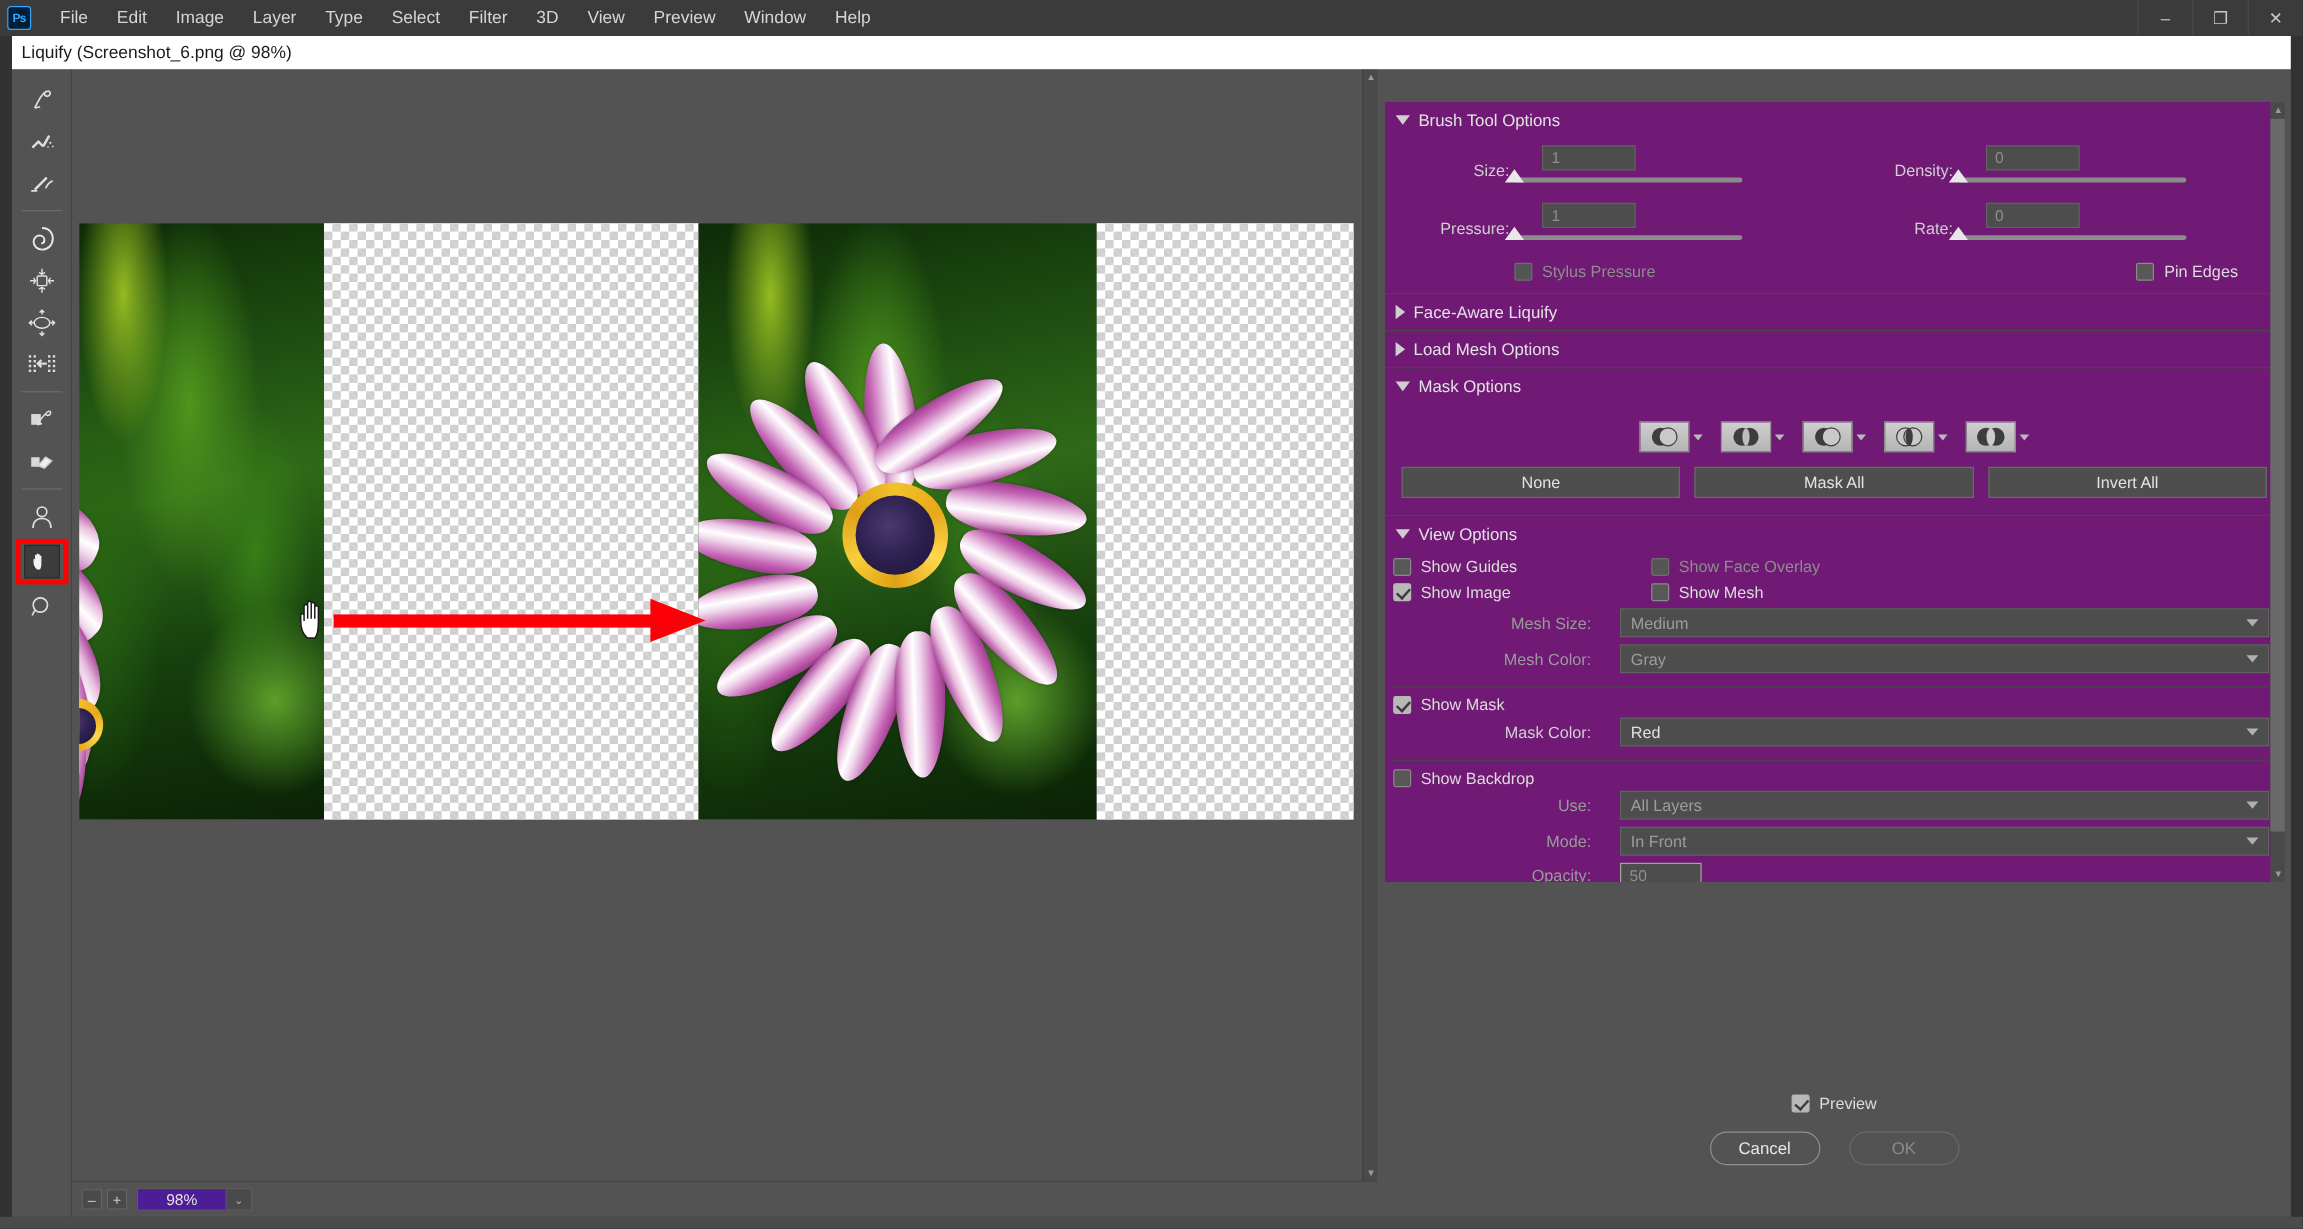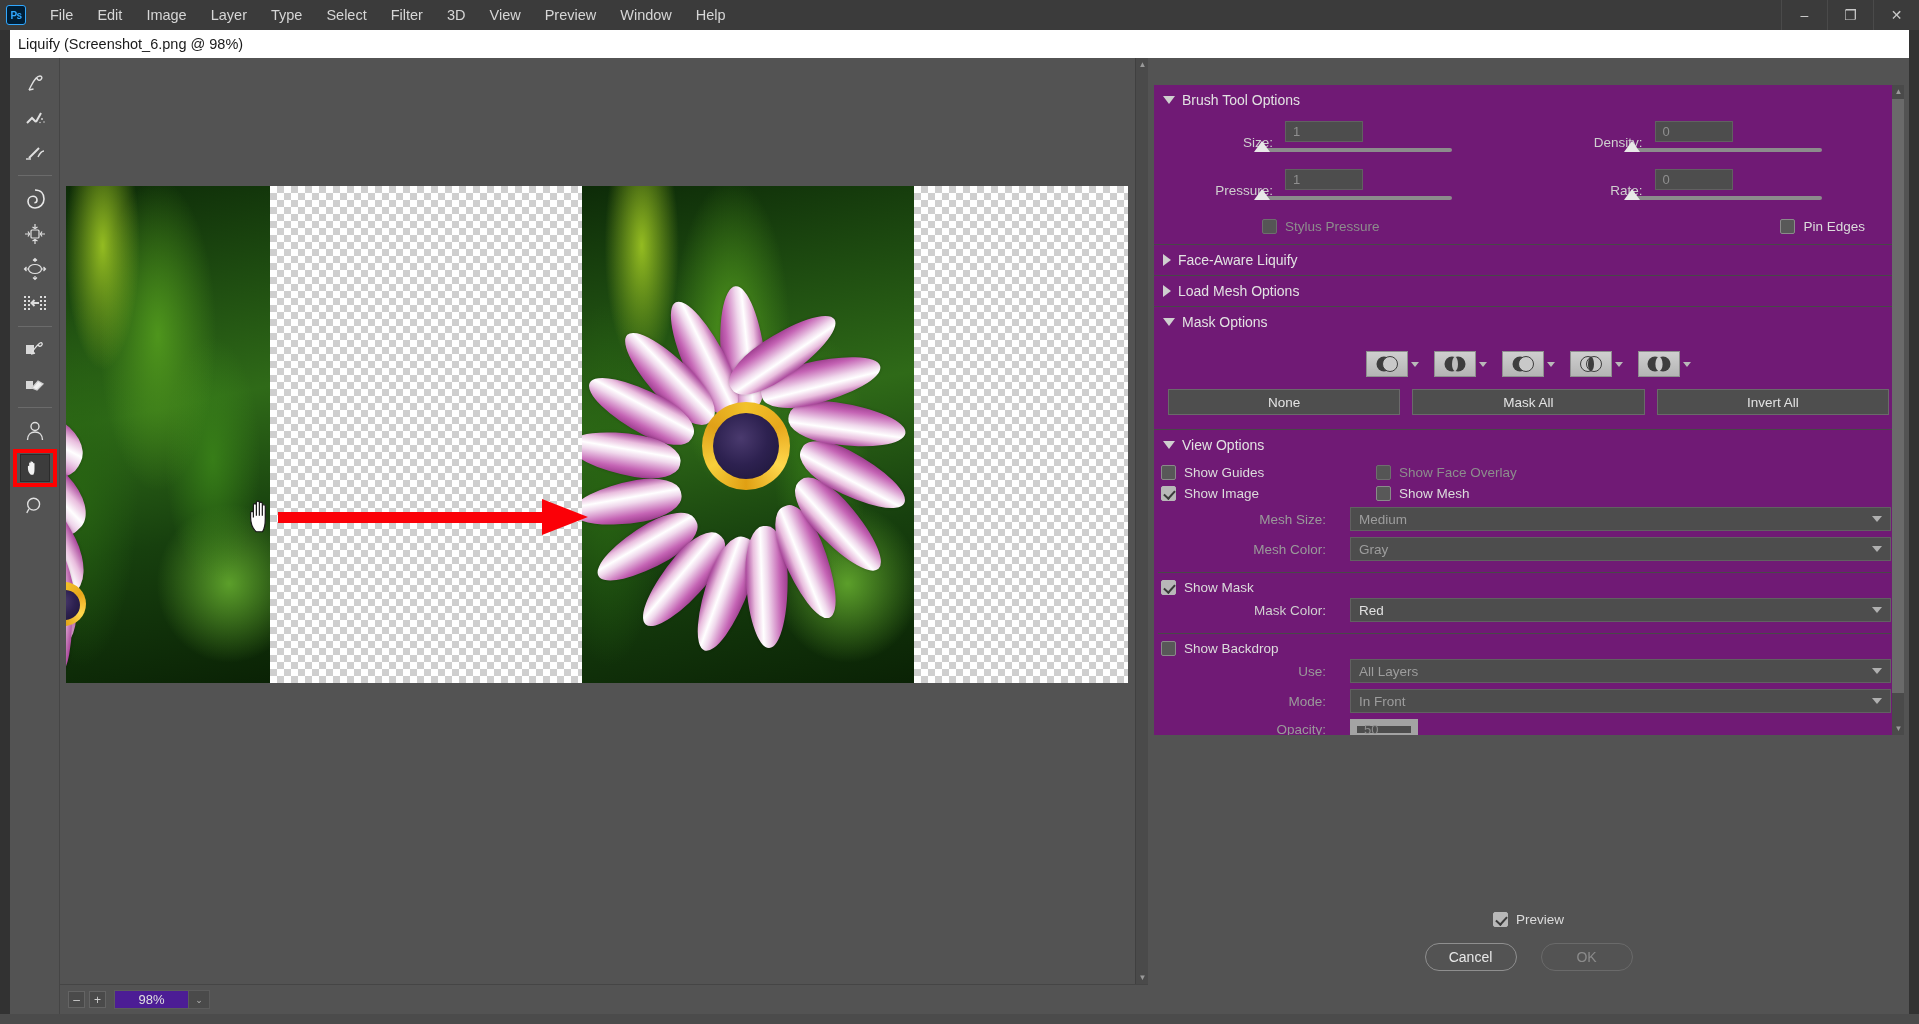--- a/index.html
+++ b/index.html
@@ -209,21 +209,21 @@
   }
   .sec-body { padding: 2px 12px 10px 12px; }
 
   
   .sl-grid {
     display: grid; grid-template-columns: 1fr 1fr;
     column-gap: 22px; row-gap: 2px; padding: 4px 4px 0 4px;
   }
   .sl-cell { position: relative; height: 46px; }
   .sl-label {
-    position: absolute; left: 15px; top: 14px; width: 88px;
+    position: absolute; left: 0; top: 14px; width: 88px;
     text-align: right; color: #cfcfcf; font-size: 13.5px;
   }
   .sl-input {
     position: absolute; left: 115px; top: 0;
     width: 78px; height: 21px;
     background: #4d4d4d; border: 1px solid #616161;
     color: #8f8f8f; font-size: 13px;
     display: flex; align-items: center; padding-left: 7px;
   }
   .sl-track {
@@ -296,21 +296,21 @@
   .select.bright { color: #e0e0e0; }
   .select .caret {
     margin-left: auto; width: 0; height: 0;
     border-left: 5px solid transparent; border-right: 5px solid transparent;
     border-top: 6px solid #b0b0b0;
   }
   .op-row {
     display: flex; align-items: center; gap: 24px; padding: 3px 0; text-decoration: underline;
   }
   .op-input {
-    width: 68px; height: 21px; background: #4d4d4d; border: 7px solid #a3a3a3;
+    width: 68px; height: 21px; background: #4d4d4d; border: 1px solid #a3a3a3;
     color: #8f8f8f; font-size: 13px; display: flex; align-items: center;
     padding-left: 7px;
   }
 
   
   #props-vscroll {
     position: absolute; right: 5px; top: 27px; width: 12px; height: 650px;
     background: #4a4a4a;
   }
   #props-thumb {

